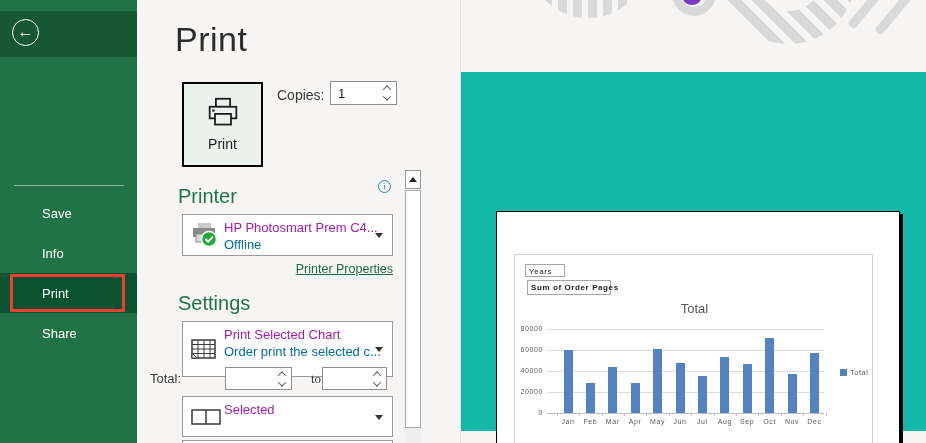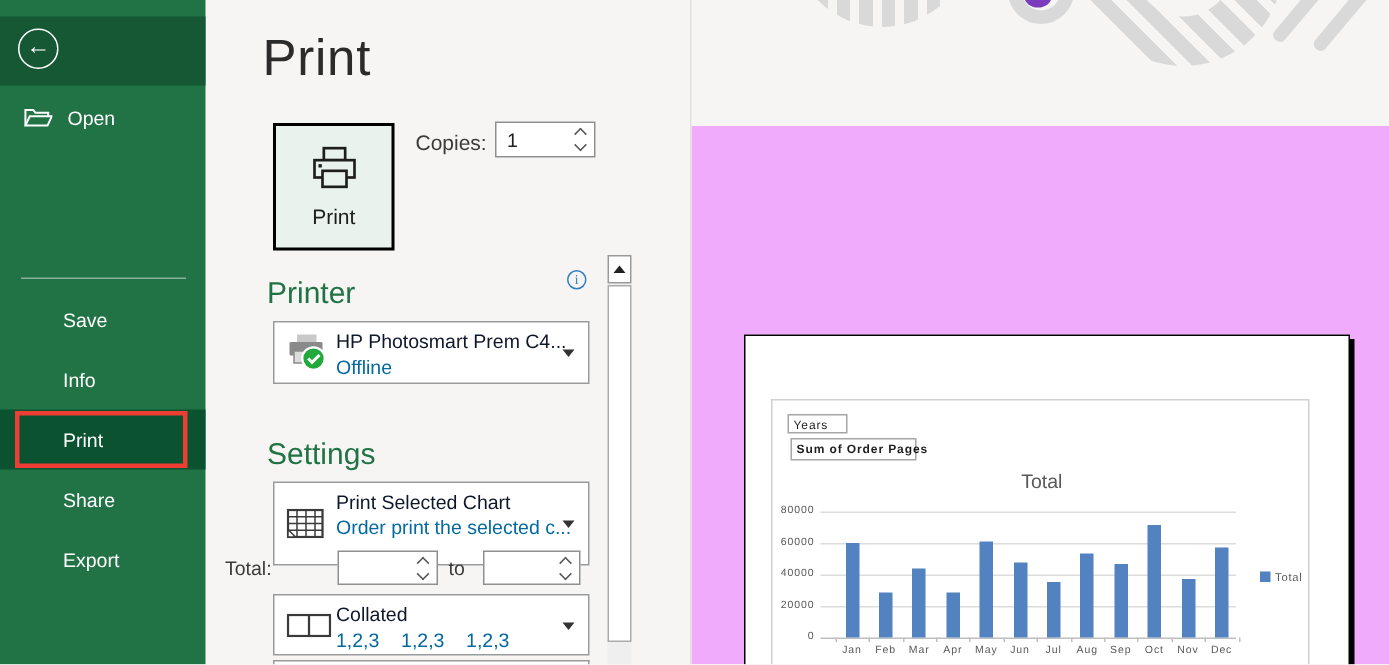--- a/index.html
+++ b/index.html
@@ -42,48 +42,48 @@
   #info-icon { position:absolute; left:241px; top:180px; width:13px; height:13px; border:1.5px solid #2e7cc3; border-radius:50%;
                color:#2e7cc3; font-size:9px; line-height:10px; text-align:center; font-family:"Liberation Serif", serif; cursor:pointer; }
 
   .section-h { position:absolute; font-size:20px; font-weight:400; color:#217346; }
   #printer-h { left:41px; top:185px; }
   #settings-h { left:41px; top:292px; }
 
   .dd { position:absolute; left:45px; width:211px; background:#fff; border:1px solid #9a9a9a; cursor:pointer; }
   .dd .caret { position:absolute; right:9px; top:50%; margin-top:-2px; width:0; height:0;
                border-left:4px solid transparent; border-right:4px solid transparent; border-top:5px solid #333; }
-  .dd .l1 { position:absolute; left:41px; top:5px; font-size:13px; color:#0f172a; white-space:nowrap; }
+  .dd .l1 { position:absolute; left:41px; top:5px; font-size:13px; color:#a21caf; white-space:nowrap; }
   .dd .l2 { position:absolute; left:41px; top:22px; font-size:13px; color:#0369a1; white-space:pre; }
   #printer-dd { top:214px; height:42px; }
   #printwhat-dd { top:321px; height:56px; }
   #collate-dd { top:396px; height:41px; }
   #next-dd { position:absolute; left:45px; top:440px; width:211px; height:4px; background:#fff; border:1px solid #9a9a9a; border-bottom:none; }
 
   .dd .dd-icon { position:absolute; left:8px; top:50%; transform:translateY(-50%); }
 
   #printer-props { position:absolute; left:45px; top:262px; width:211px; text-align:right; font-size:12.5px;
                    color:#1d6b40; text-decoration:underline; cursor:pointer; }
 
   #pages-label { position:absolute; left:13px; top:371px; font-size:13px; color:#3b3b3b; }
   #pages-from { left:88px; top:367px; width:67px; height:23px; }
-  #pages-to-word { position:absolute; left:162px; top:371px; font-size:13px; color:#3b3b3b; }
+  #pages-to-word { position:absolute; left:174px; top:371px; font-size:13px; color:#3b3b3b;font-family:Liberation Serif, serif; }
   #pages-to { left:185px; top:367px; width:65px; height:23px; }
 
   
   #scrollbar { position:absolute; left:405px; top:170px; width:16px; height:273px; background:#efefef; }
   #scroll-up { position:absolute; left:0; top:0; width:16px; height:19px; background:#fdfdfd; border:1px solid #999;
                display:flex; align-items:center; justify-content:center; cursor:pointer; }
   #scroll-up .tri { width:0; height:0; border-left:4px solid transparent; border-right:4px solid transparent; border-bottom:5px solid #222; }
   #scroll-thumb { position:absolute; left:0; top:20px; width:16px; height:238px; background:#fff; border:1px solid #ababab; cursor:grab; }
 
   
   #divider-v { position:absolute; left:460px; top:0; width:1px; height:443px; background:#e2e0de; }
   #preview { position:absolute; left:461px; top:0; width:465px; height:443px; overflow:hidden; }
-  #preview-canvas { position:absolute; left:0; top:84px; width:465px; height:359px; background:#f0abfc; }
+  #preview-canvas { position:absolute; left:0; top:72px; width:465px; height:359px; background:#14b8a6; }
 
   
   .art { position:absolute; background:#d9d9d9; }
   #art-ring1 { left:67px; top:-102px; width:120px; height:120px; border-radius:50%;
                background:repeating-linear-gradient(90deg,#d9d9d9 0 9px,#f6f5f4 9px 15px); }
   #art-dot-purple { left:222px; top:-9px; width:18px; height:14px; border-radius:50%; background:#7a3bbd; }
   #art-ring2 { left:211px; top:-28px; width:44px; height:44px; border-radius:50%; background:transparent; border:9px solid #d9d9d9; }
   #art-ring3 { left:262px; top:-88px; width:132px; height:132px; border-radius:50%;
                background:repeating-linear-gradient(45deg,#d9d9d9 0 10px,#f6f5f4 10px 17px); }
   #art-ring3-hole { left:295px; top:-55px; width:66px; height:66px; border-radius:50%; background:#f6f5f4; }
@@ -119,47 +119,35 @@
 
 <div id="app">
 
   <div id="sidebar">
     <div id="back-band">
       <div id="back-btn">
         <span>←</span>
       </div>
     </div>
     <div id="nav-top">
-        <div class="nav-item">
-          <span class="icon">
-            <svg width="19" height="15" viewBox="0 0 20 15">
-              <path d="M1 13 V2 h5.5 l1.5 2 H17 v2.5" fill="none" stroke="#fff" stroke-width="1.4"></path>
-              <path d="M1 13 L4 6.5 H19.5 L16.5 13 z" fill="none" stroke="#fff" stroke-width="1.4"></path>
-            </svg>
-          </span>
-          <span>Open</span>
-        </div>
       </div>
     <div id="side-divider"></div>
     <div id="nav-bottom">
         <div class="nav-item">
           <span>Save</span>
         </div>
         <div class="nav-item">
           <span>Info</span>
         </div>
         <div class="nav-item selected">
           <span>Print</span>
           <div class="red-box"></div>
         </div>
         <div class="nav-item">
           <span>Share</span>
-        </div>
-        <div class="nav-item">
-          <span>Export</span>
         </div>
       </div>
   </div>
 
   <div id="panel">
     <div id="page-title">Print</div>
 
     <div id="print-btn">
       <svg width="36" height="32" viewBox="0 0 40 36">
         <rect x="12" y="2" width="16" height="9" fill="#e9f2ec" stroke="#1e1e1e" stroke-width="2"></rect>
@@ -193,20 +181,21 @@
           <rect x="5" y="12" width="15" height="8" fill="#dcdcdc" stroke="#8a8a8a"></rect>
           <circle cx="18" cy="17" r="7.5" fill="#23a83c" stroke="#fff" stroke-width="1.5"></circle>
           <path d="M14.5 17 l2.5 2.6 L22 14.7" stroke="#fff" stroke-width="2" fill="none"></path>
         </svg>
       </span>
       <div class="l1">HP Photosmart Prem C4...</div>
       <div class="l2">Offline</div>
       <div class="caret"></div>
     </div>
 
+    <div id="printer-props">Printer Properties</div>
 
     <div class="section-h" id="settings-h">Settings</div>
 
     <div class="dd" id="printwhat-dd">
       <span class="dd-icon">
         <svg width="25" height="20" viewBox="0 0 25 20">
           <rect x="1" y="1" width="23" height="18" fill="#fff" stroke="#3a3a3a" stroke-width="1.5"></rect>
           <path d="M1 5.5 h23 M1 10 h23 M1 14.5 h23 M7 1 v18 M13 1 v18 M19 1 v18" stroke="#3a3a3a" stroke-width="1"></path>
           <path d="M1 14 l5 5 h-5 z" fill="#fff" stroke="#3a3a3a" stroke-width="1"></path>
         </svg>
@@ -233,22 +222,21 @@
       </div>
     </div>
 
     <div class="dd" id="collate-dd">
       <span class="dd-icon">
         <svg width="30" height="16" viewBox="0 0 30 16">
           <rect x="1" y="1" width="28" height="14" fill="#fff" stroke="#3a3a3a" stroke-width="1.5"></rect>
           <path d="M15 1 v14" stroke="#3a3a3a" stroke-width="1.5"></path>
         </svg>
       </span>
-      <div class="l1">Collated</div>
-      <div class="l2">1,2,3    1,2,3    1,2,3</div>
+      <div class="l1">Selected</div>
       <div class="caret"></div>
     </div>
     <div id="next-dd"></div>
   </div>
 
   <div id="scrollbar">
     <div id="scroll-up">
         <div class="tri"></div>
       </div>
     <div id="scroll-thumb"></div>

